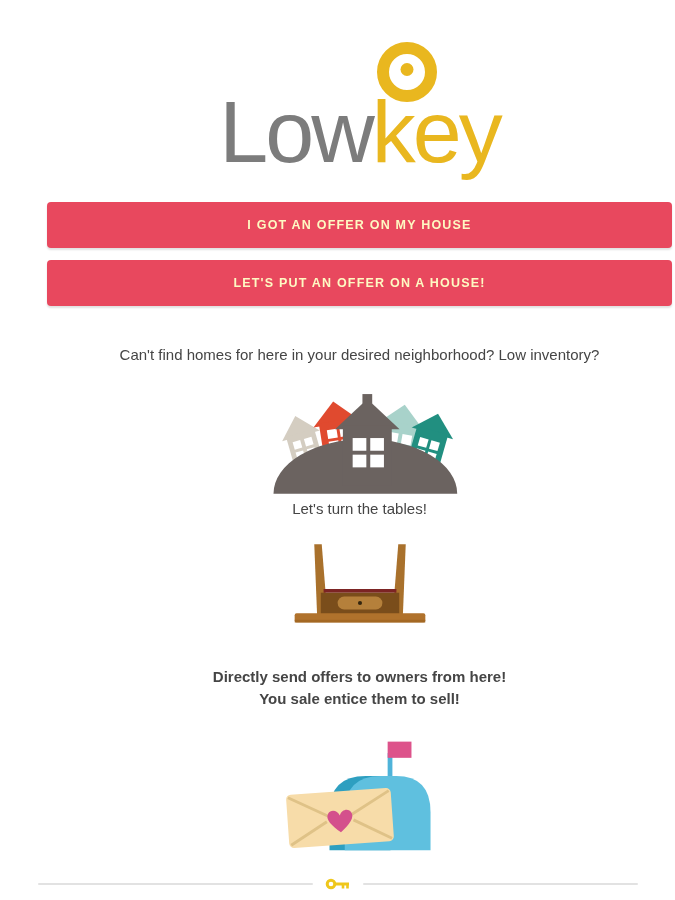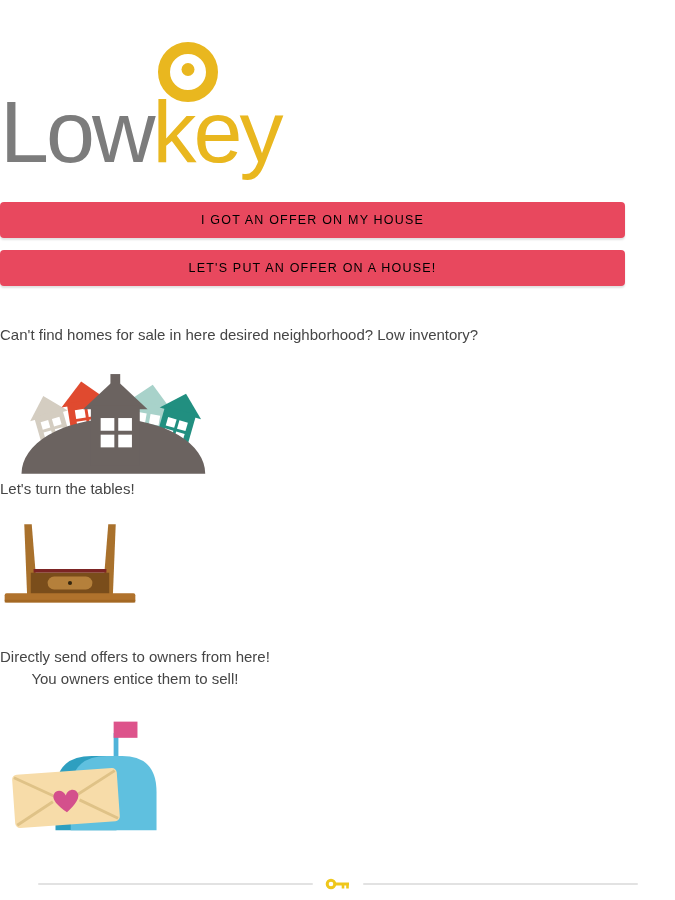--- a/index.html
+++ b/index.html
@@ -3,53 +3,53 @@
 <meta charset="utf-8">
 <style>
   * { margin:0; padding:0; box-sizing:border-box; }
   html,body { background:#ffffff; }
   body {
     width:675px; height:900px; margin:0 auto; overflow:hidden;
     font-family:"Liberation Sans", sans-serif; color:#454545;
   }
   .page {
     position:relative; width:675px; height:900px;
-    display:flex; flex-direction:column; align-items:flex-start;
+    display:flex; flex-direction:column; align-items:center;padding-left:44px;
   }
 
   
   .logo { position:relative; margin-top:88px; line-height:88px; height:88px;
           font-size:88px; letter-spacing:-3px; white-space:nowrap; }
   .logo-low  { color:#7c7c7c; }
   .logo-key  { color:#e9b71f; }
   .logo-ring {
     position:absolute; left:158px; top:-46px;
     width:60px; height:60px; border:12px solid #e9b71f; border-radius:50%;
   }
   .logo-ring-dot {
     position:absolute; left:50%; top:9px; transform:translateX(-50%);
     width:13px; height:13px; background:#e9b71f; border-radius:50%;
   }
 
   
   .btn {
-    width:625px; height:36px; margin-top:12px;
+    width:625px; height:46px; margin-top:12px;
     background:#e8485e; border:none; border-radius:4px;
-    color:#000000; font-family:"Liberation Sans", sans-serif;
-    font-size:12.5px; font-weight:normal; letter-spacing:1.2px;
+    color:#fef9c3; font-family:"Liberation Sans", sans-serif;
+    font-size:12.5px; font-weight:bold; letter-spacing:1.2px;
     box-shadow:0 2px 2px rgba(0,0,0,0.12);
     cursor:pointer; display:block;
   }
   .btn.first { margin-top:26px; }
 
   
   .copy { text-align:center; font-size:15px; line-height:22px; color:#454545; }
   .copy.t1 { margin-top:38px; }
   .copy.t2 { }
-  .copy.t3 { margin-top:36px; }
+  .copy.t3 { margin-top:36px;font-weight:bold; }
 
   
   .illus { display:block; }
   .illus.houses  { margin-top:20px; }
   .illus.table   { margin-top:18px; }
   .illus.mailbox { margin-top:24px; }
 
   
   .footer-divider {
     position:absolute; left:50%; bottom:9px; transform:translateX(-50%);
@@ -65,21 +65,21 @@
 
   <div class="logo">
     <div class="logo-ring">
       <div class="logo-ring-dot"></div>
     </div><span class="logo-low">Low</span><span class="logo-key">key</span>
   </div>
 
   <button class="btn first">I GOT AN OFFER ON MY HOUSE</button>
   <button class="btn">LET'S PUT AN OFFER ON A HOUSE!</button>
 
-  <p class="copy t1"><span>Can't find homes for sale in here desired neighborhood? Low inventory?</span></p>
+  <p class="copy t1"><span>Can't find homes for here in your desired neighborhood? Low inventory?</span></p>
 
   <div class="illus houses">
     <svg width="215" height="108" viewBox="0 0 220 110">
 
       <g transform="rotate(-16 56 75)">
         <polygon points="37,50 57,29 77,50" fill="#d4cdc1"></polygon>
         <rect x="42" y="47" width="30" height="52" fill="#d4cdc1"></rect>
         <rect x="47" y="54" width="8" height="8" fill="#ffffff"></rect>
           <rect x="59" y="54" width="8" height="8" fill="#ffffff"></rect>
         <rect x="47" y="65" width="8" height="8" fill="#ffffff"></rect>
@@ -141,21 +141,21 @@
       <rect x="33" y="58" width="84" height="23" fill="#7a4d1b"></rect>
       <rect x="51" y="62" width="48" height="14" rx="7" fill="#b5803b"></rect>
       <circle cx="75" cy="69" r="2.2" fill="#33250f"></circle>
       <rect x="5" y="80" width="140" height="10" rx="2" fill="#b0722c"></rect>
       <rect x="5" y="87" width="140" height="3" fill="#9a601e" opacity="0.55"></rect>
     </svg>
   </div>
 
   <p class="copy t3">
     <span>Directly send offers to owners from here!</span><br>
-    <span>You owners entice them to sell!</span>
+    <span>You sale entice them to sell!</span>
   </p>
 
   <div class="illus mailbox">
     <svg width="172" height="122" viewBox="0 0 180 128">
 
       <rect x="119" y="20" width="5" height="30" fill="#4fb3d9"></rect>
       <rect x="119" y="8" width="25" height="17" fill="#dd538b"></rect>
 
       <path d="M58,122 V82 Q58,44 96,44 H122 V122 Z" fill="#2e9fc0"></path>
       <path d="M74,122 V82 Q74,44 112,44 H128 Q164,44 164,82 V122 Z" fill="#5fc0df"></path>

